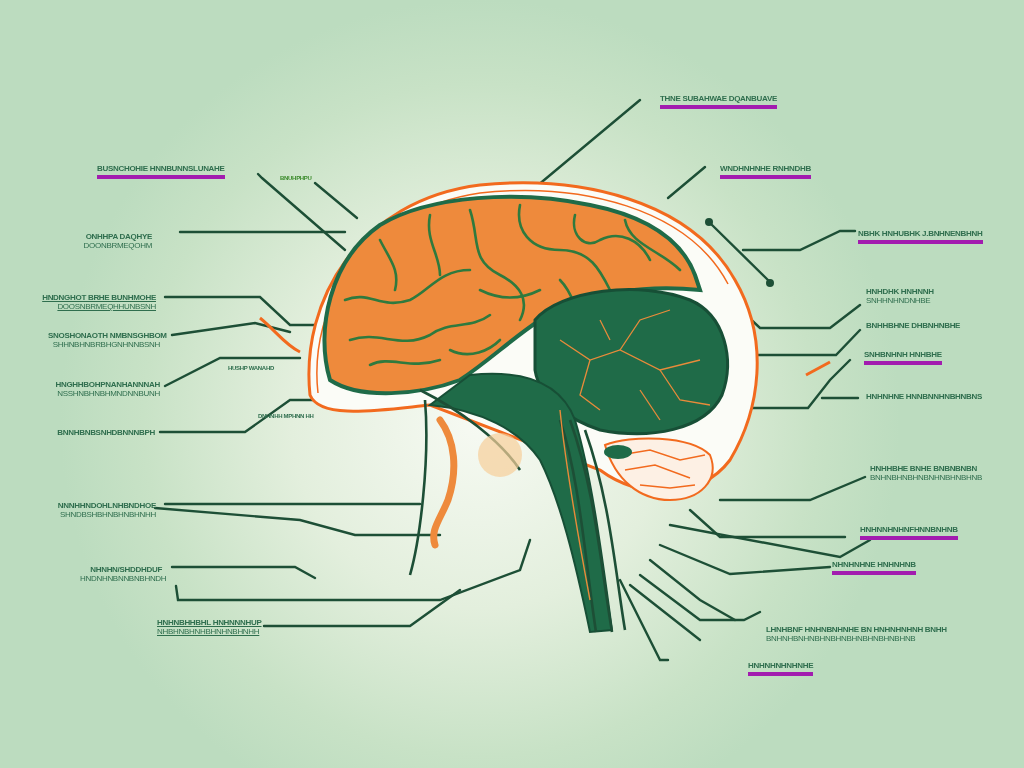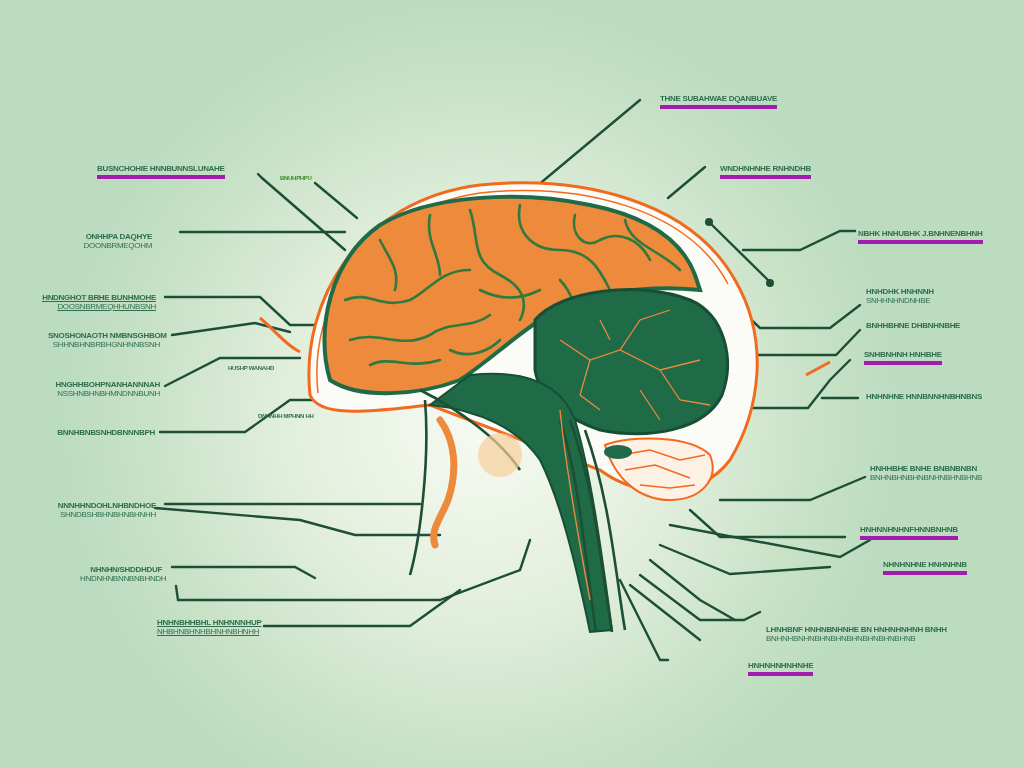--- a/index.html
+++ b/index.html
@@ -120,15 +120,15 @@
 <div class="lbl r" style="left:80px;top:565px;width:82px;"><span>NHNHN/SHDDHDUF</span><span class="l2">HNDNHNBNNBNBHNDH</span></div>
 <div class="lbl" style="left:157px;top:618px;text-decoration:underline;"><span>HNHNBHHBHL HNHNNNHUP</span><span class="l2">NHBHNBHNHBHNHNBHNHH</span></div>
 <div class="lbl ul" style="left:720px;top:164px;"><span>WNDHNHNHE RNHNDHB</span></div>
 <div class="lbl ul" style="left:858px;top:229px;"><span>NBHK HNHUBHK J.BNHNENBHNH</span></div>
 <div class="lbl" style="left:866px;top:287px;"><span>HNHDHK HNHNNH</span><span class="l2">SNHHNHNDNHBE</span></div>
 <div class="lbl" style="left:866px;top:321px;"><span>BNHHBHNE DHBNHNBHE</span></div>
 <div class="lbl ul" style="left:864px;top:350px;"><span>SNHBNHNH HNHBHE</span></div>
 <div class="lbl" style="left:866px;top:392px;text-align:center;"><span>HNHNHNE HNNBNNHNBHNBNS</span></div>
 <div class="lbl" style="left:870px;top:464px;"><span>HNHHBHE BNHE BNBNBNBN</span><span class="l2">BNHNBHNBHNBNHNBHNBHNB</span></div>
 <div class="lbl ul" style="left:860px;top:525px;"><span>HNHNNHNHNFHNNBNHNB</span></div>
-<div class="lbl ul" style="left:883px;top:560px;"><span>NHNHNHNE HNHNHNB</span></div>
+<div class="lbl ul" style="left:832px;top:560px;"><span>NHNHNHNE HNHNHNB</span></div>
 <div class="lbl" style="left:766px;top:625px;"><span>LHNHBNF HNHNBNHNHE BN HNHNHNHNH BNHH</span><span class="l2">BNHNHBNHNBHNBHNBHNBHNBHNBHNB</span></div>
 <div class="lbl ul" style="left:748px;top:661px;"><span>HNHNHNHNHNHE</span></div>
 
 </body></html>

